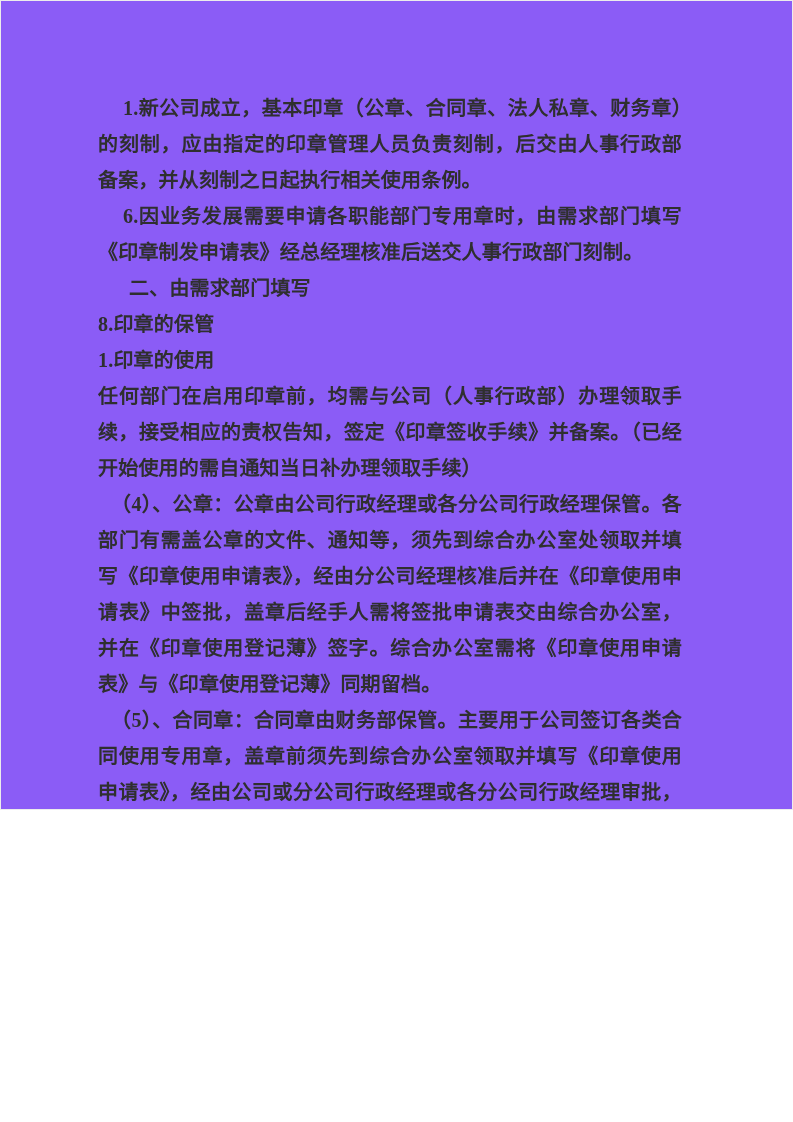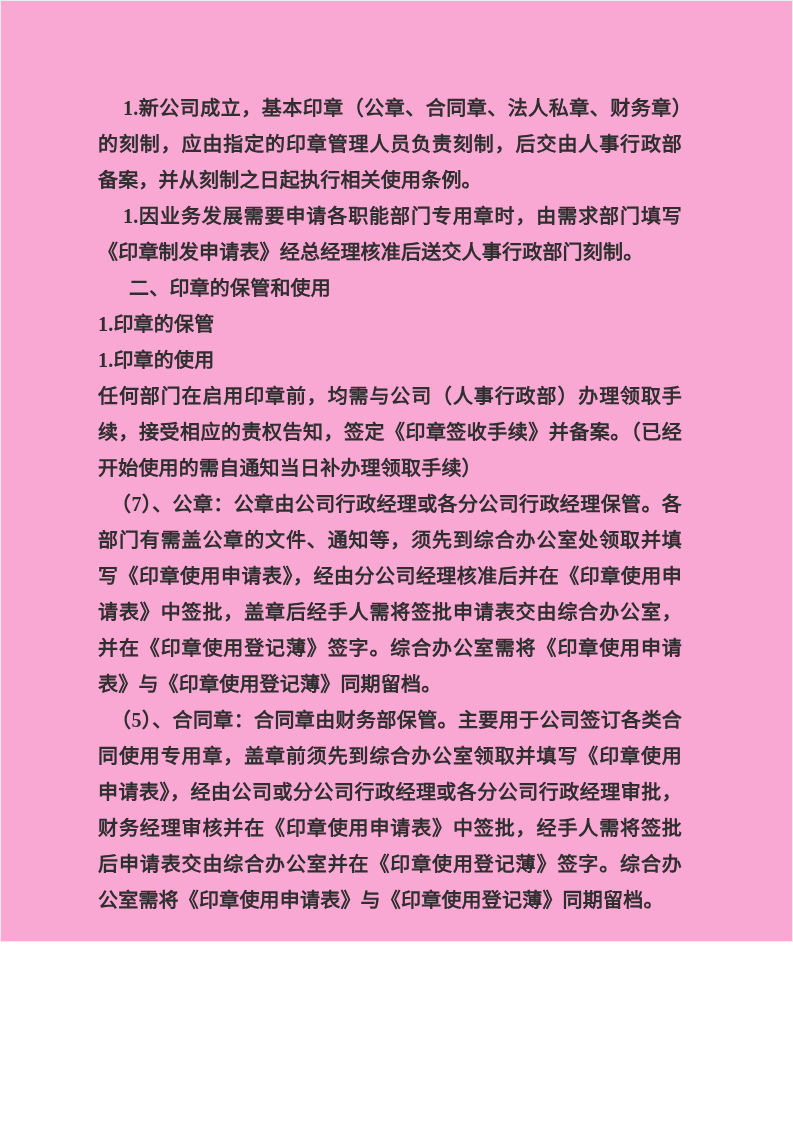--- a/index.html
+++ b/index.html
@@ -3,22 +3,22 @@
 <meta charset="utf-8">
 <style>
   html, body {
     margin: 0;
     padding: 0;
     background: #ffffff;
   }
   .page {
     position: relative;
     width: 793px;
-    height: 942px;
-    background: #f9a8d4;
+    height: 810px;
+    background: #8b5cf6;
     overflow: hidden;
     box-shadow: inset 0 0 0 1px #ececec;
     font-family: "Liberation Serif", "DejaVu Serif", serif;
   }
   .content {
     position: absolute;
     left: 98px;
     top: 90px;
     width: 584px;
     color: #2f2f2f;
@@ -49,23 +49,23 @@
     font-family: "Liberation Serif", "DejaVu Serif", serif;
     letter-spacing: 1px;
   }
 </style>
 </head>
 <body>
 
 <div class="page">
   <div class="content">
     <p class="p-indent">1.新公司成立，基本印章（公章、合同章、法人私章、财务章）的刻制，应由指定的印章管理人员负责刻制，后交由人事行政部备案，并从刻制之日起执行相关使用条例。</p>
-    <p class="p-indent">1.因业务发展需要申请各职能部门专用章时，由需求部门填写《印章制发申请表》经总经理核准后送交人事行政部门刻制。</p>
-    <p class="p-heading">二、印章的保管和使用</p>
-    <p class="p-flush">1.印章的保管</p>
+    <p class="p-indent">6.因业务发展需要申请各职能部门专用章时，由需求部门填写《印章制发申请表》经总经理核准后送交人事行政部门刻制。</p>
+    <p class="p-heading">二、由需求部门填写</p>
+    <p class="p-flush">8.印章的保管</p>
     <p class="p-flush">1.印章的使用</p>
     <p class="p-flush">任何部门在启用印章前，均需与公司（人事行政部）办理领取手续，接受相应的责权告知，签定《印章签收手续》并备案。（已经开始使用的需自通知当日补办理领取手续）</p>
-    <p class="p-indent-sm">（7）、公章：公章由公司行政经理或各分公司行政经理保管。各部门有需盖公章的文件、通知等，须先到综合办公室处领取并填写《印章使用申请表》，经由分公司经理核准后并在《印章使用申请表》中签批，盖章后经手人需将签批申请表交由综合办公室，并在《印章使用登记薄》签字。综合办公室需将《印章使用申请表》与《印章使用登记薄》同期留档。</p>
+    <p class="p-indent-sm">（4）、公章：公章由公司行政经理或各分公司行政经理保管。各部门有需盖公章的文件、通知等，须先到综合办公室处领取并填写《印章使用申请表》，经由分公司经理核准后并在《印章使用申请表》中签批，盖章后经手人需将签批申请表交由综合办公室，并在《印章使用登记薄》签字。综合办公室需将《印章使用申请表》与《印章使用登记薄》同期留档。</p>
     <p class="p-indent-sm">（5）、合同章：合同章由财务部保管。主要用于公司签订各类合同使用专用章，盖章前须先到综合办公室领取并填写《印章使用申请表》，经由公司或分公司行政经理或各分公司行政经理审批，财务经理审核并在《印章使用申请表》中签批，经手人需将签批后申请表交由综合办公室并在《印章使用登记薄》签字。综合办公室需将《印章使用申请表》与《印章使用登记薄》同期留档。</p>
   </div>
 
   <div class="footer">- 9 -</div>
 </div>
 
 </body></html>

